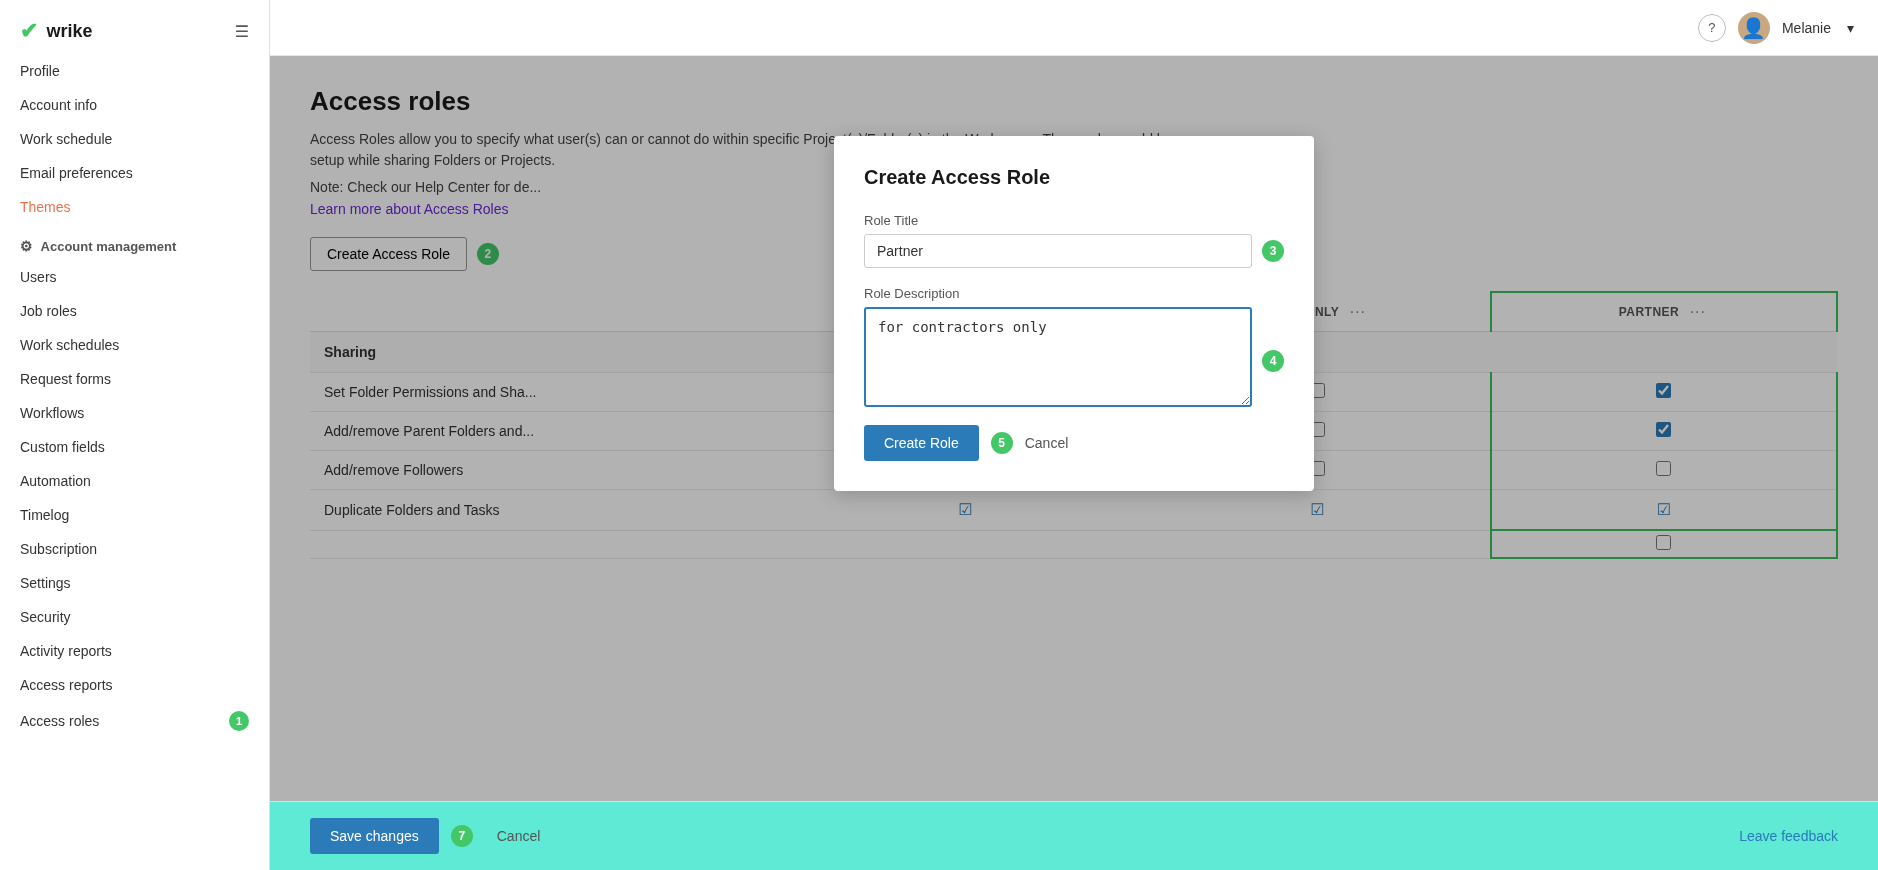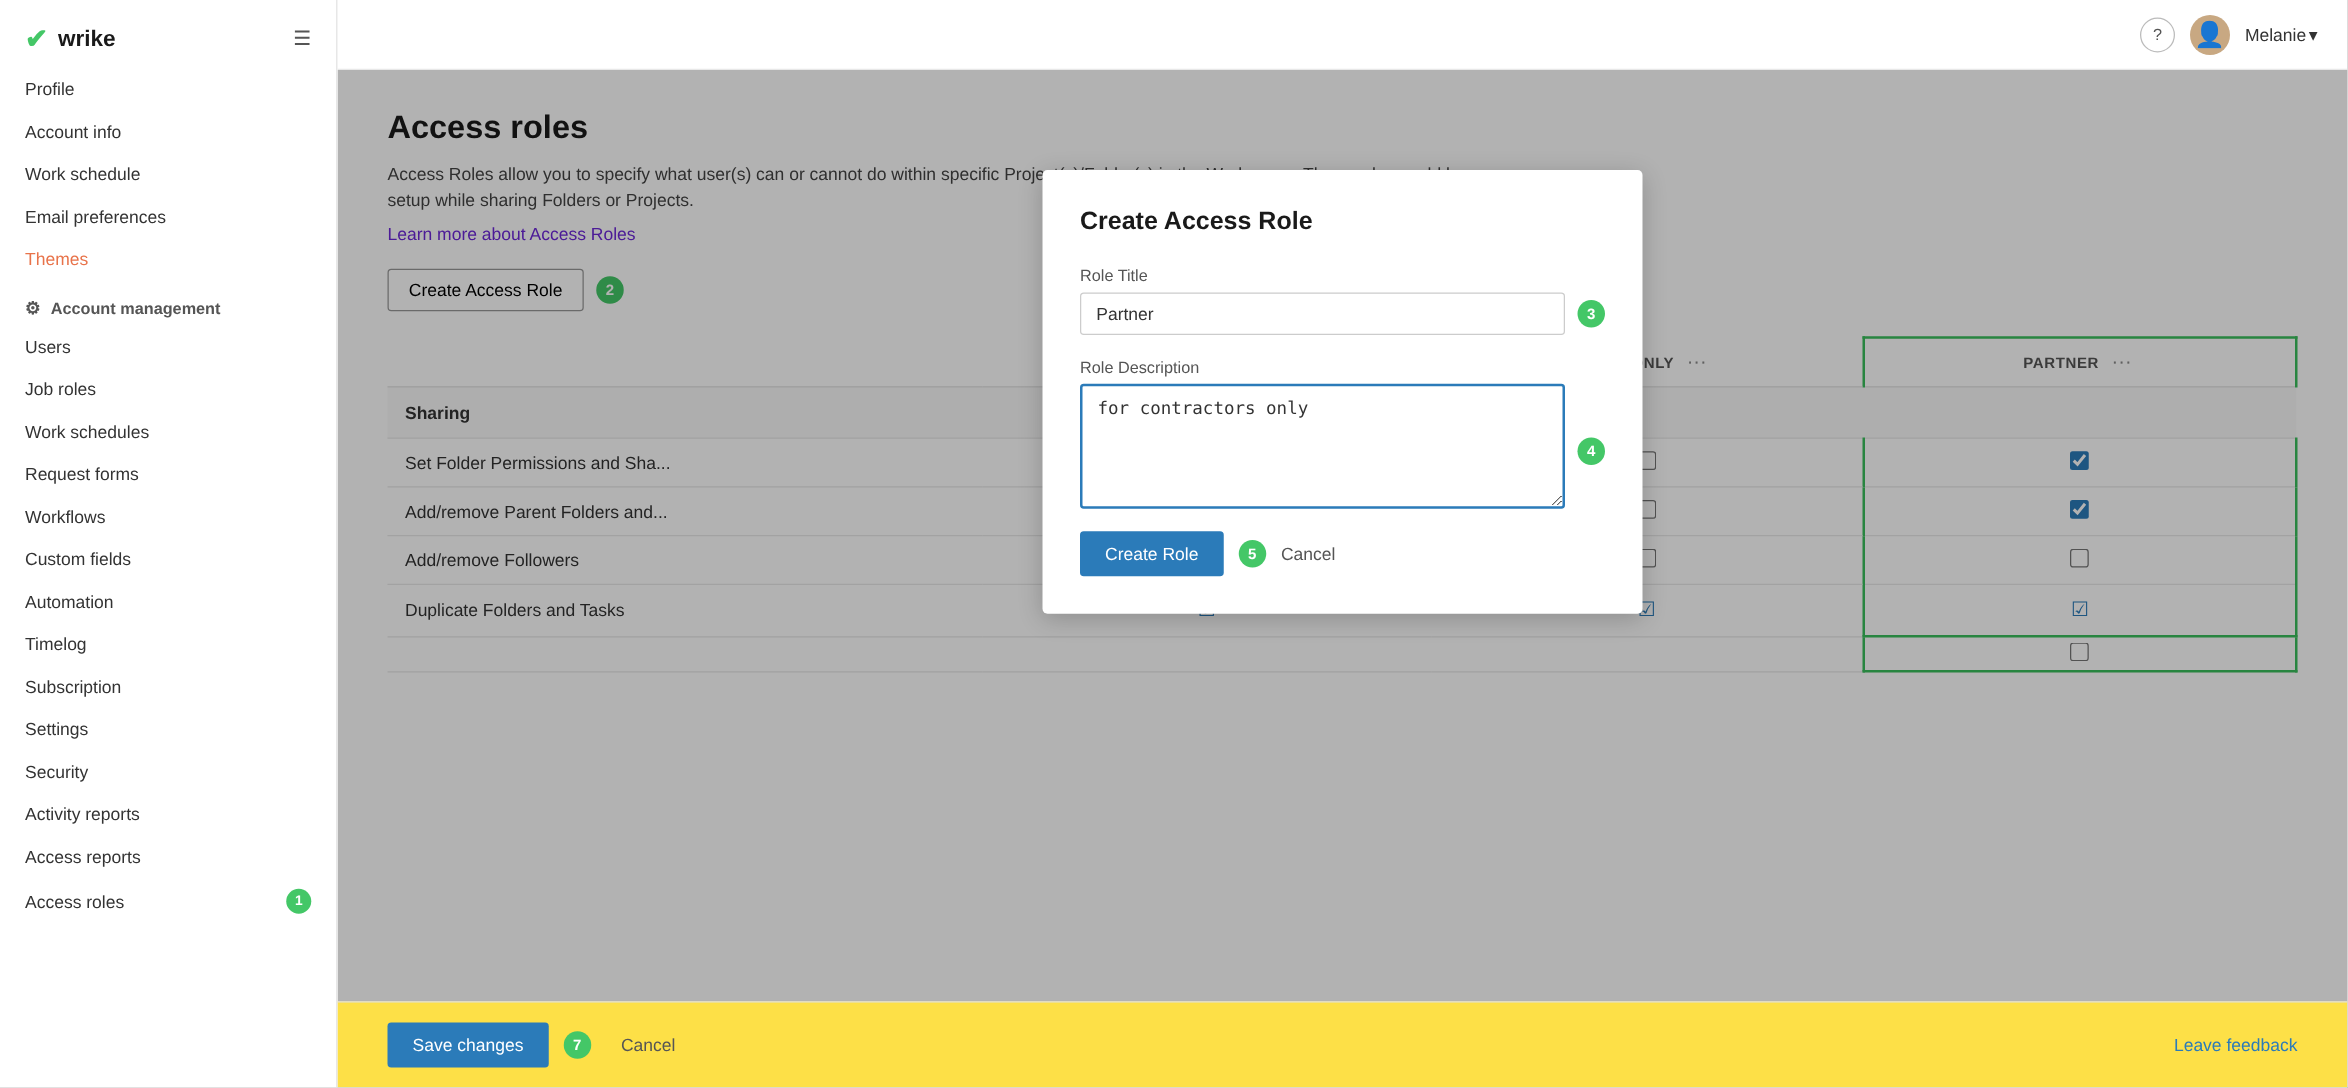--- a/index.html
+++ b/index.html
@@ -13,21 +13,21 @@
     .sidebar-menu-icon { margin-left: auto; cursor: pointer; color: #555; font-size: 16px; }
 
     .sidebar-item { padding: 9px 20px; cursor: pointer; color: #333; font-size: 14px; display: flex; align-items: center; justify-content: space-between; }
     .sidebar-item.active { color: #333; font-weight: 500; }
     .sidebar-item.orange { color: #e8734a; }
     .sidebar-section-header { padding: 14px 20px 6px; font-size: 13px; font-weight: 600; color: #555; display: flex; align-items: center; gap: 8px; }
     .sidebar-section-header .gear-icon { font-size: 14px; }
     .badge-green { background: #44c767; color: #fff; border-radius: 50%; width: 20px; height: 20px; display: flex; align-items: center; justify-content: center; font-size: 11px; font-weight: bold; }
     .topbar-help { width: 28px; height: 28px; border-radius: 50%; border: 1px solid #bbb; display: flex; align-items: center; justify-content: center; font-size: 13px; color: #555; cursor: pointer; }
     .topbar-avatar { width: 32px; height: 32px; border-radius: 50%; background: #c8a882; overflow: hidden; display: flex; align-items: center; justify-content: center; }
-    .topbar-user { display: flex; align-items: center; gap: 2px; cursor: pointer; font-size: 14px; color: #333; }
+    .topbar-user { display: flex; align-items: center; gap: 16px; cursor: pointer; font-size: 14px; color: #333; }
 
     
     .main { flex: 1; display: flex; flex-direction: column; overflow: hidden; position: relative; }
     .content-area { margin-top: 56px; flex: 1; overflow-y: auto; padding: 30px 40px; position: relative; }
 
     .page-title { font-size: 26px; font-weight: 600; color: #1a1a1a; margin-bottom: 12px; }
     .page-desc { font-size: 14px; color: #444; line-height: 1.5; max-width: 900px; margin-bottom: 8px; }
     .page-note { font-size: 14px; color: #444; margin-bottom: 6px; }
     .page-link { color: #6d28d9; text-decoration: none; font-size: 14px; display: inline-block; margin-bottom: 20px; }
 
@@ -41,21 +41,21 @@
     .roles-table .col-role { width: 160px; text-align: center; }
     .roles-table .section-header td { font-weight: 600; background: #fafafa; padding: 12px 14px; color: #333; font-size: 14px; }
     .checkbox-cell { text-align: center; }
     input[type=checkbox] { width: 15px; height: 15px; cursor: pointer; accent-color: #2b7bb9; }
     .checked-icon { color: #2b7bb9; font-size: 16px; }
     .partner-col-header { border-top: 2px solid #3abf5c; border-left: 2px solid #3abf5c; border-right: 2px solid #3abf5c; }
 
     .dots-btn { background: none; border: none; cursor: pointer; color: #888; font-size: 16px; padding: 0 4px; }
 
     
-    .bottom-bar { padding: 16px 40px; border-top: 1px solid #e0e0e0; display: flex; align-items: center; justify-content: space-between; background: #fde047; }
+    .bottom-bar { padding: 16px 40px; border-top: 1px solid #e0e0e0; display: flex; align-items: center; justify-content: space-between; background: #5eead4; }
     .bottom-actions { display: flex; gap: 12px; align-items: center; }
     .btn-save { background: #2b7bb9; color: #fff; border: none; padding: 10px 20px; font-size: 14px; cursor: pointer; border-radius: 3px; display: flex; align-items: center; gap: 8px; }
     .btn-cancel { background: none; border: none; color: #555; font-size: 14px; cursor: pointer; padding: 10px 12px; }
     .leave-feedback { color: #2b7bb9; text-decoration: none; font-size: 14px; }
 
     
     .modal-overlay { position: absolute; top: 0; left: 0; right: 0; bottom: 0; background: rgba(0,0,0,0.3); z-index: 100; display: flex; align-items: flex-start; justify-content: center; padding-top: 80px; }
     .modal { background: #fff; border-radius: 4px; padding: 30px; width: 480px; box-shadow: 0 4px 20px rgba(0,0,0,0.2); }
     .modal-title { font-size: 20px; font-weight: 600; color: #1a1a1a; margin-bottom: 24px; }
     .form-group { margin-bottom: 18px; }
@@ -158,20 +158,21 @@
     </div>
     <div class="topbar-user">
       <span>Melanie</span>
       <span>▾</span>
     </div>
   </div>
 
   <div class="content-area">
     <h1 class="page-title">Access roles</h1>
     <p class="page-desc">Access Roles allow you to specify what user(s) can or cannot do within specific Project(s)/Folder(s) in the Workspace. These roles could be setup while sharing Folders or Projects.</p>
+    <p class="page-note">Note: Check our Help Center for de...</p>
     <a href="#" class="page-link">Learn more about Access Roles</a>
 
     <div style="display:flex;align-items:center;gap:10px;margin-bottom:20px;">
       <button class="create-role-btn">
         <span>Create Access Role</span>
       </button>
       <span class="step-badge">2</span>
     </div>
 
     

